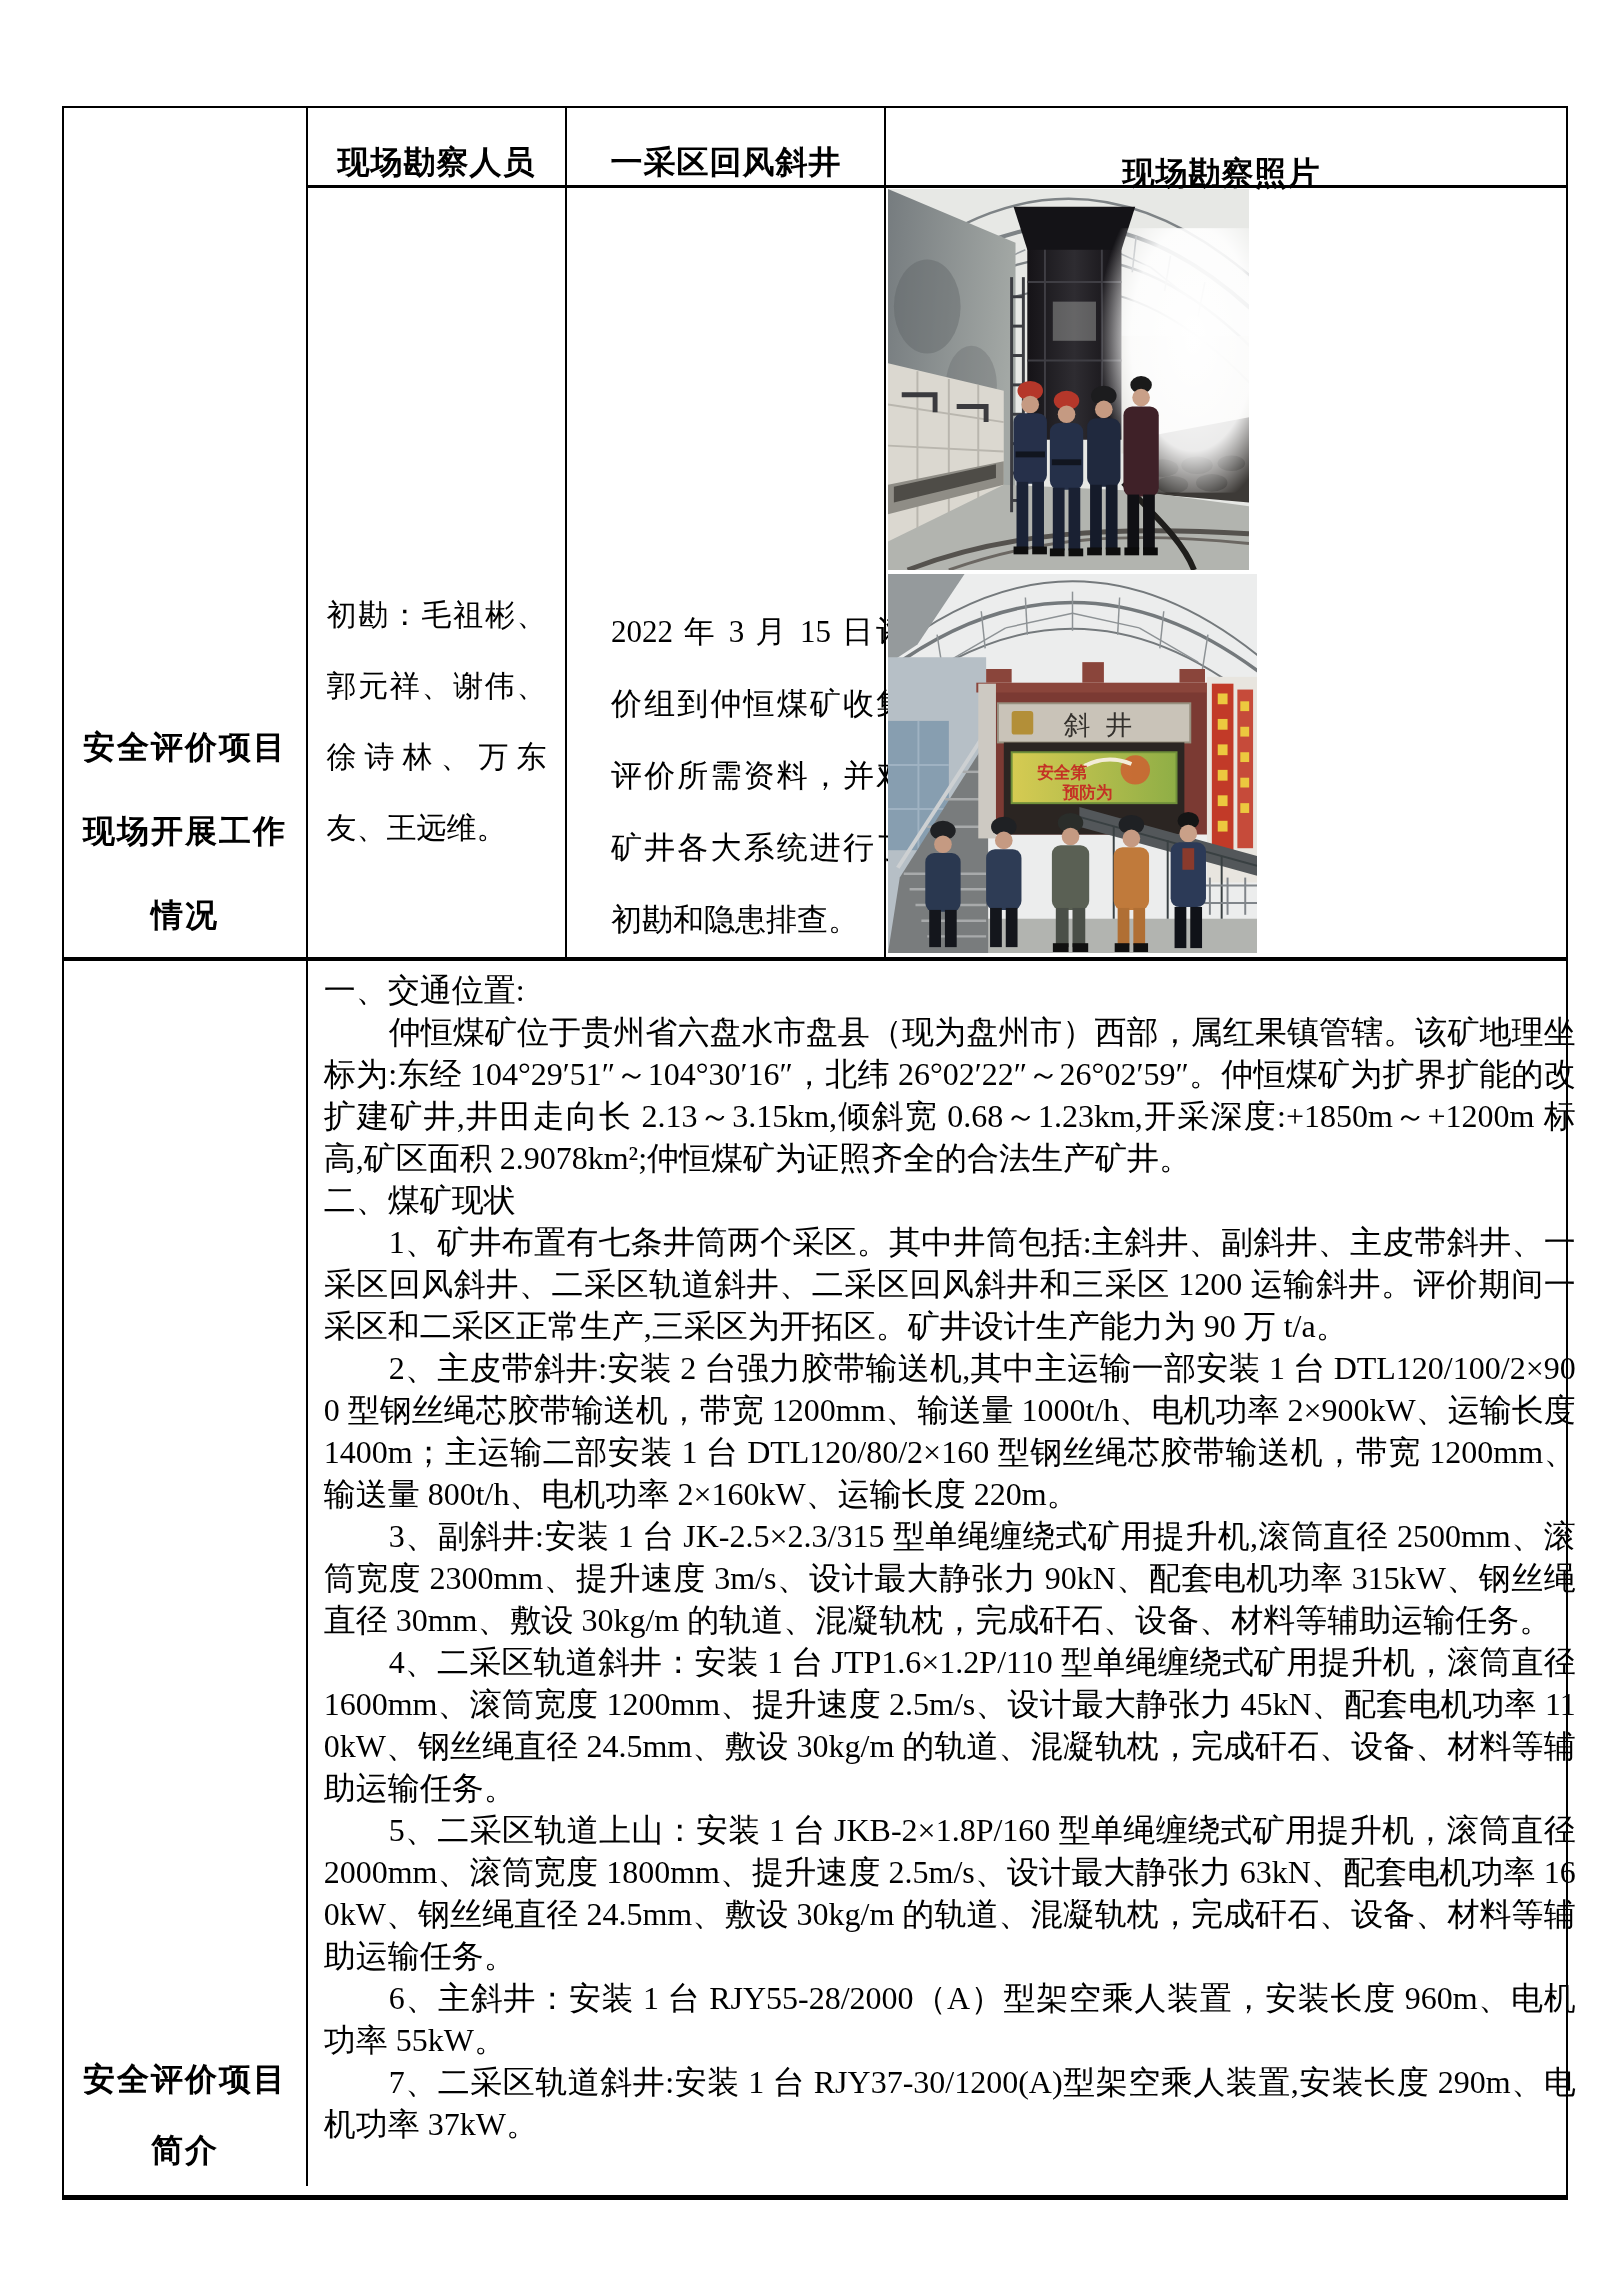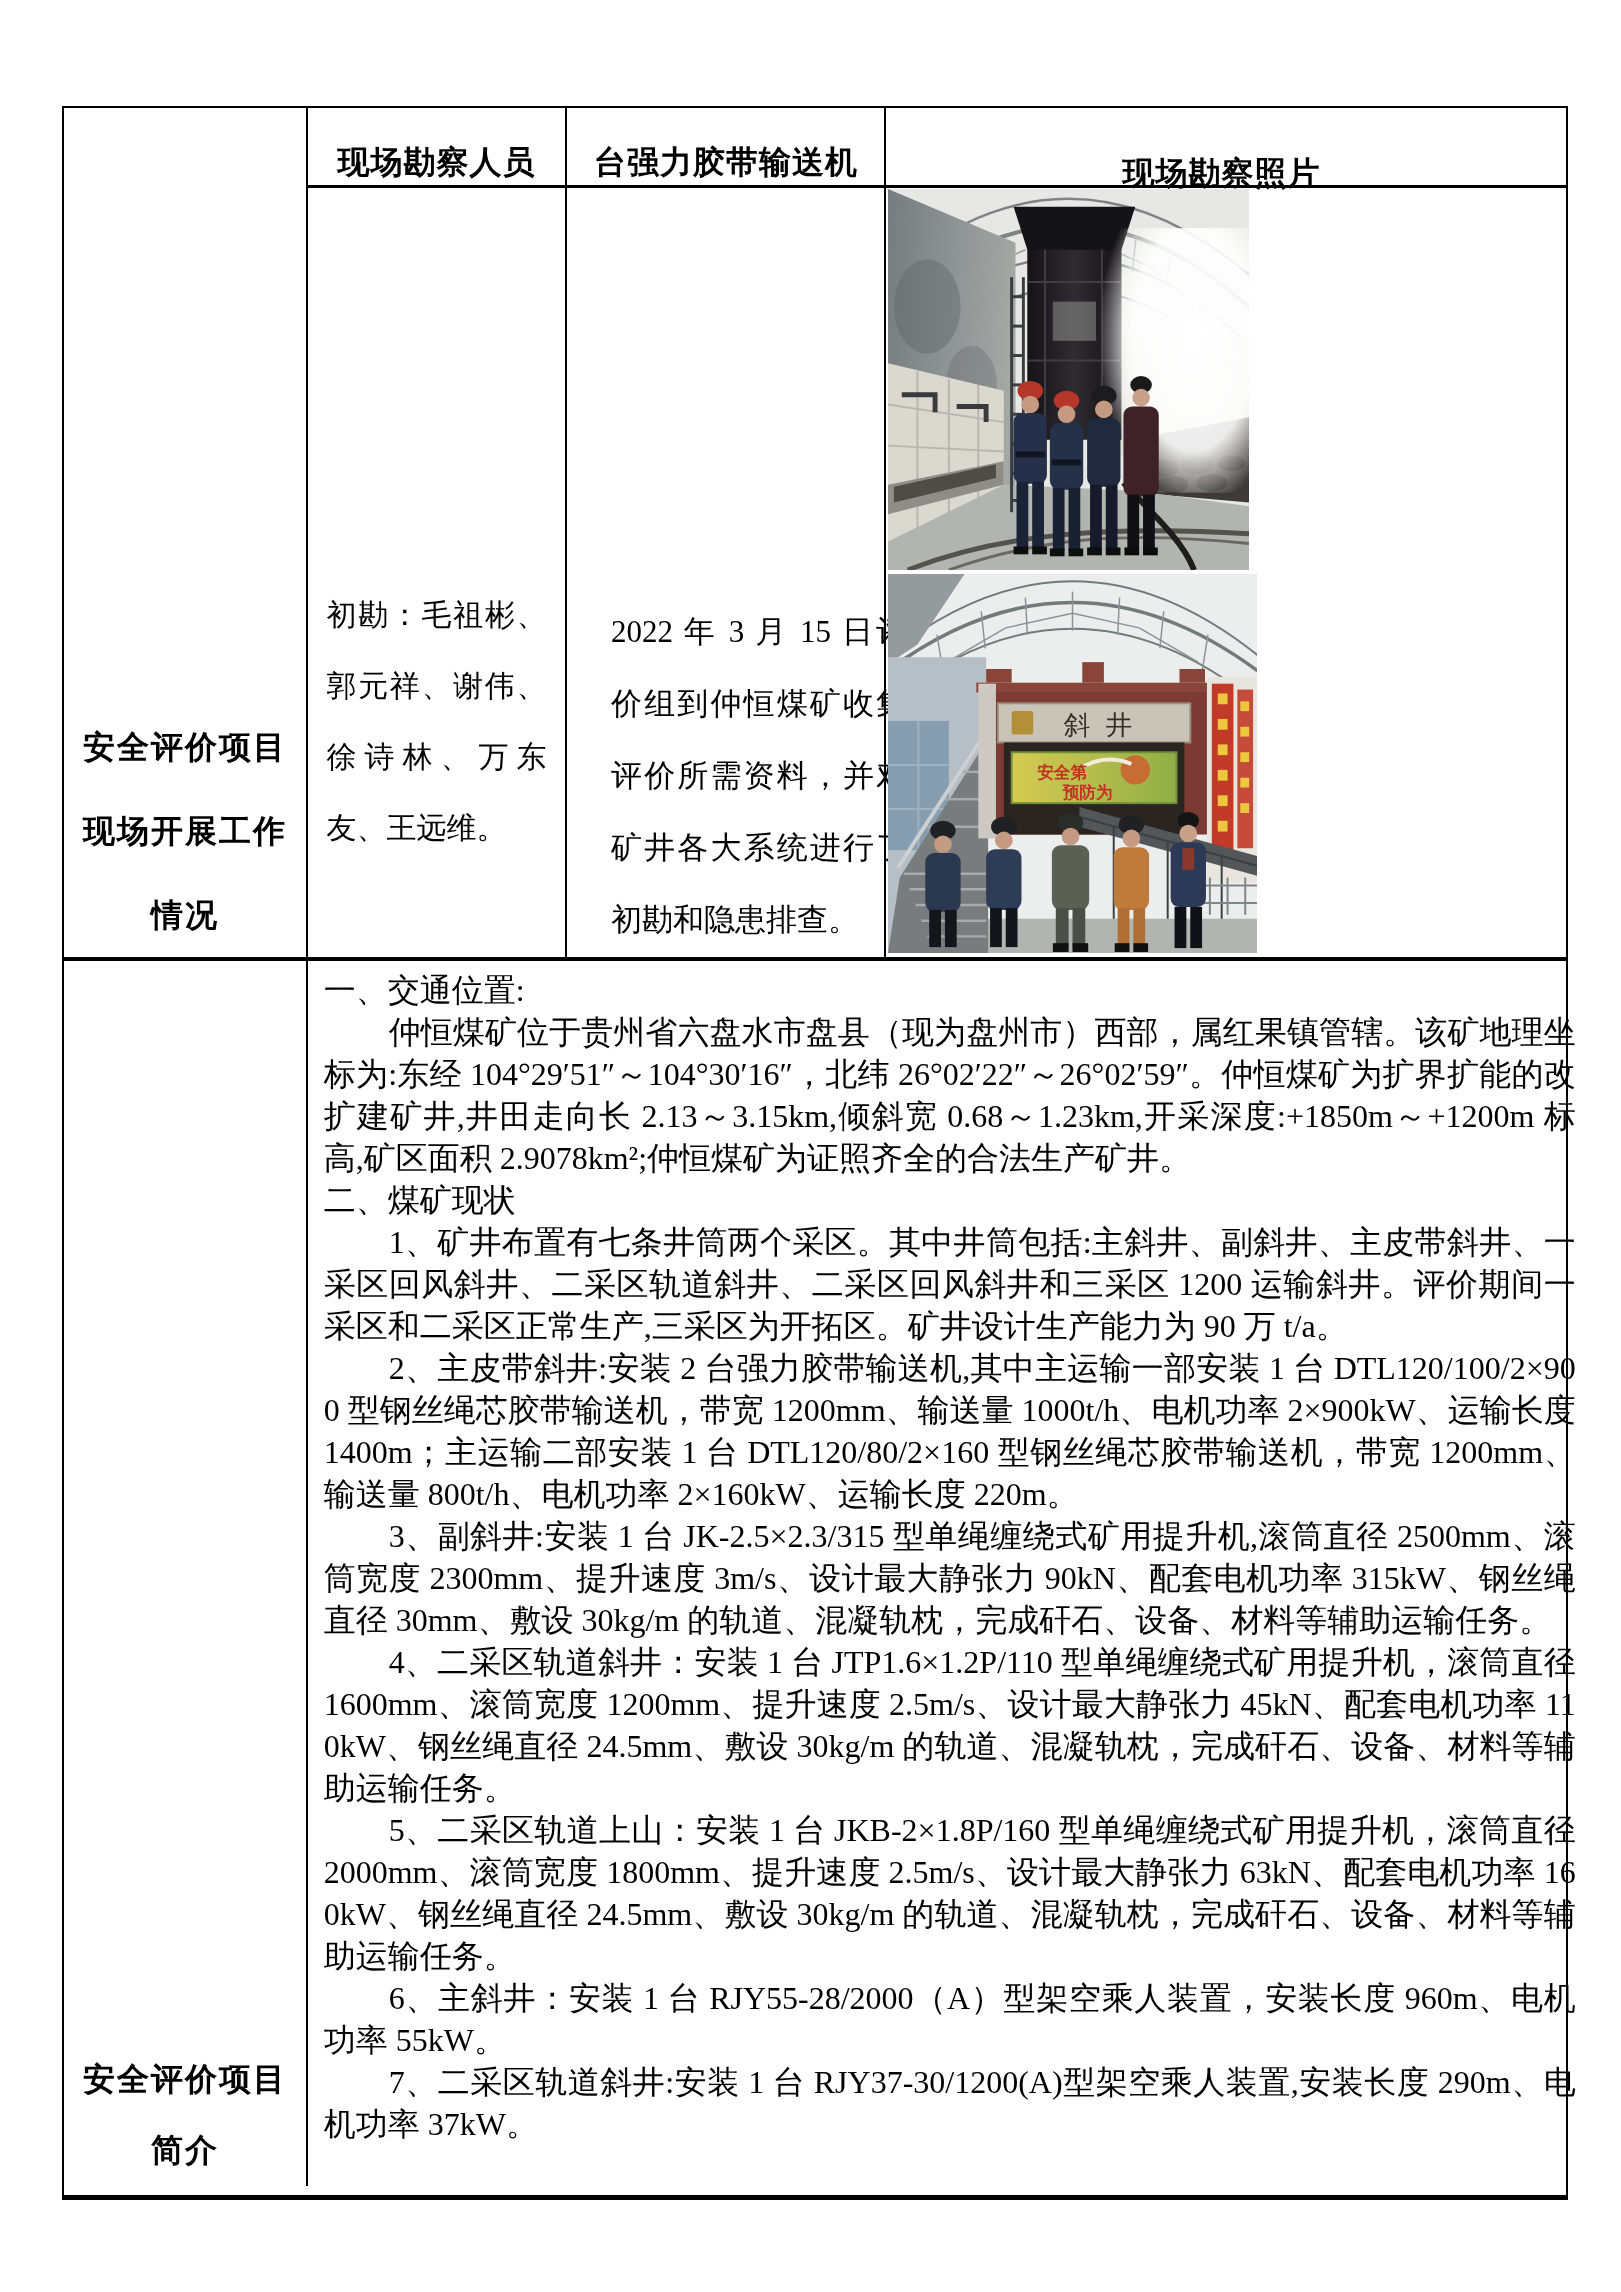--- a/index.html
+++ b/index.html
@@ -50,21 +50,21 @@
       <div>安全评价项目</div>
       <div>现场开展工作</div>
       <div>情况</div>
     </div>
   </div>
 
   <div class="cell hdr" style="left:244px;top:0;width:257px;height:77px;">
     <span>现场勘察人员</span>
   </div>
   <div class="cell hdr" style="left:503px;top:0;width:318px;height:77px;">
-    <span>台强力胶带输送机</span>
+    <span>一采区回风斜井</span>
   </div>
   <div class="cell hdr" style="left:822px;top:0;width:671px;height:88px;">
     <span>现场勘察照片</span>
   </div>
 
   <div class="cell" style="left:244px;top:80px;width:257px;height:675px;">
     <div class="personnel-text">初勘：毛祖彬、郭元祥、谢伟、徐诗林、万东友、王远维。</div>
   </div>
 
   <div class="cell" style="left:503px;top:80px;width:384px;height:768px;">

